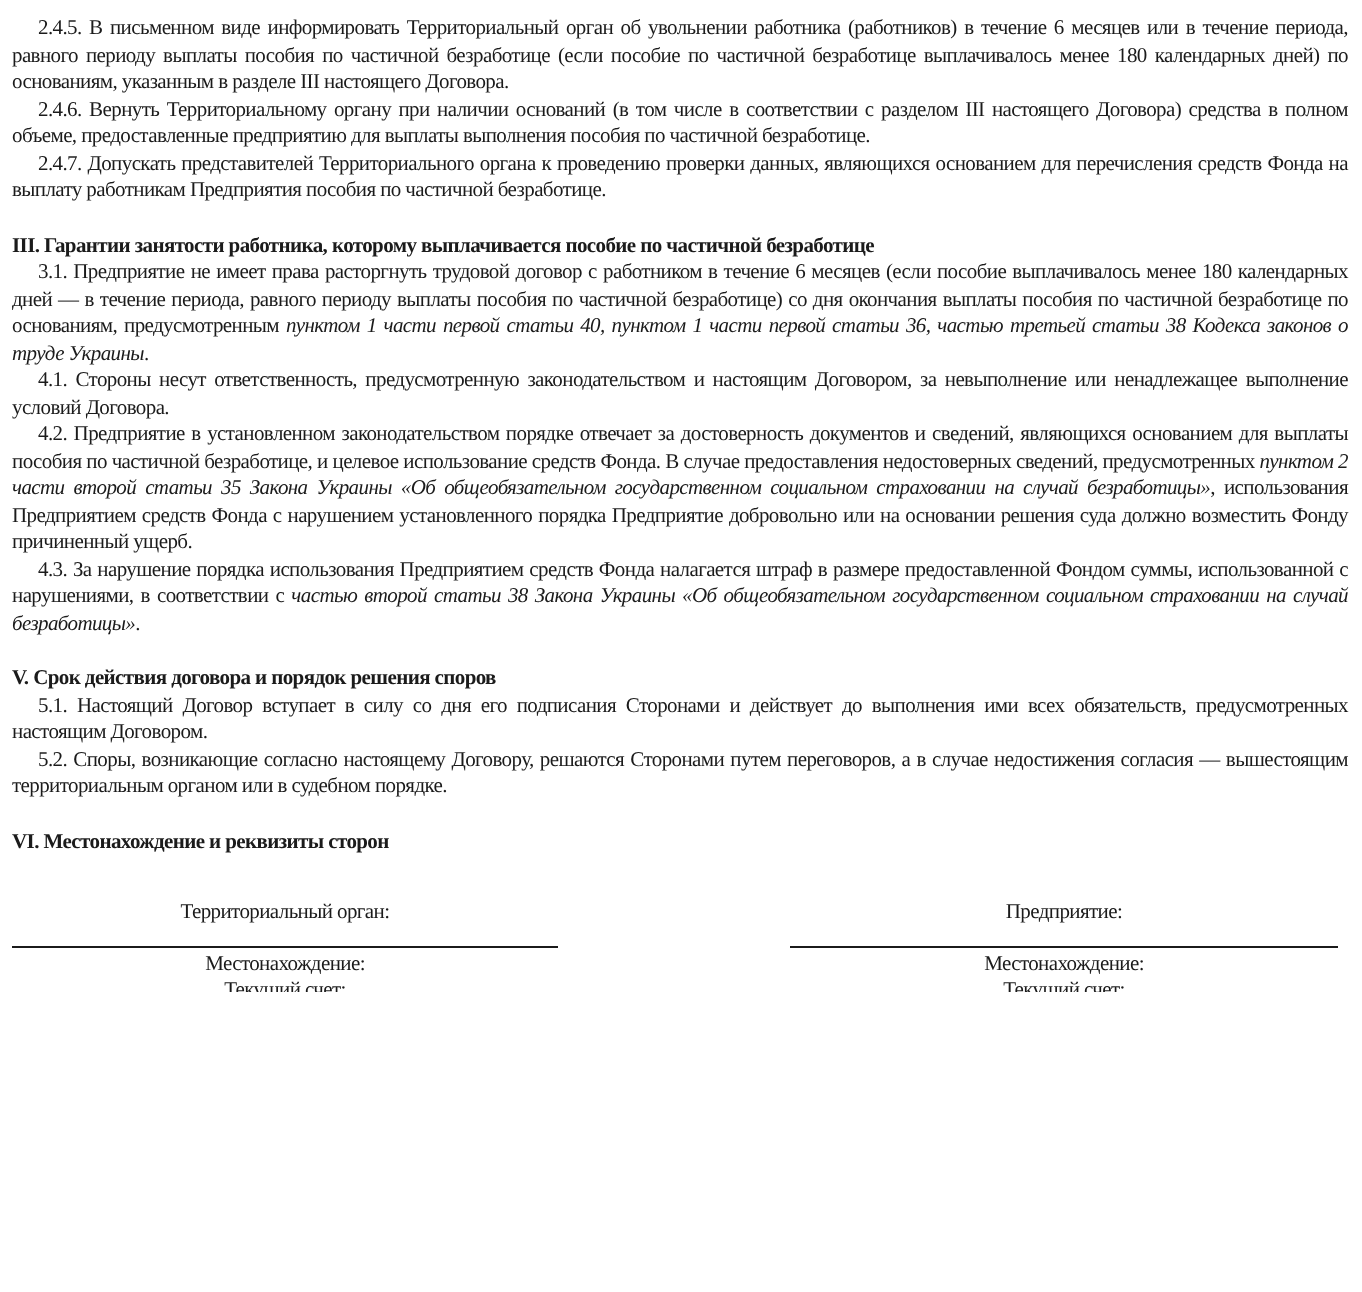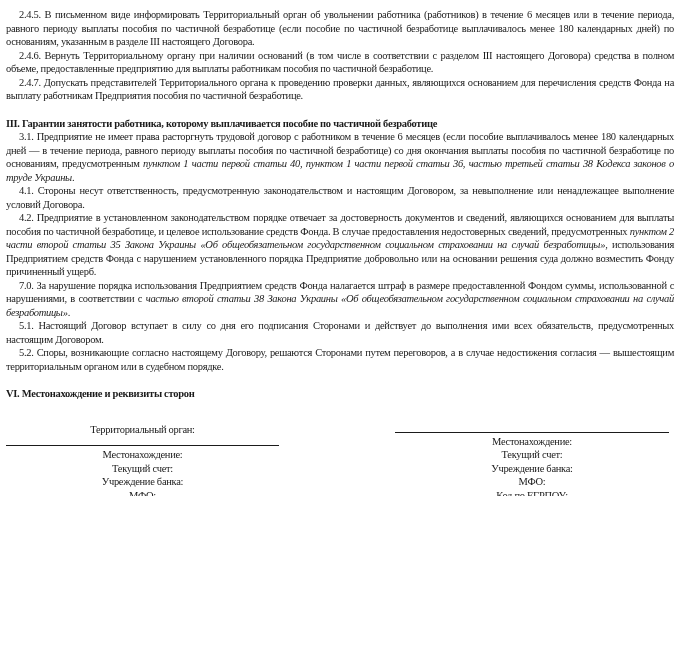--- a/index.html
+++ b/index.html
@@ -57,30 +57,31 @@
   .date-row { display: flex; height: 13.5px; }
   .date-row .lbl { white-space: nowrap; margin-left: 5px; }
   .seal-row { height: 13.5px; }
 </style>
 </head>
 <body>
 
 <div class="page">
 
   <p class="para">2.4.5. В письменном виде информировать Территориальный орган об увольнении работника (работников) в течение 6 месяцев или в течение периода, равного периоду выплаты пособия по частичной безработице (если пособие по частичной безработице выплачивалось менее 180 календарных дней) по основаниям, указанным в разделе III настоящего Договора.</p>
-  <p class="para">2.4.6. Вернуть Территориальному органу при наличии оснований (в том числе в соответствии с разделом III настоящего Договора) средства в полном объеме, предоставленные предприятию для выплаты работникам пособия по частичной безработице.</p>
+  <p class="para">2.4.6. Вернуть Территориальному органу при наличии оснований (в том числе в соответствии с разделом III настоящего Договора) средства в полном объеме, предоставленные предприятию для выплаты выполнения пособия по частичной безработице.</p>
   <p class="para">2.4.7. Допускать представителей Территориального органа к проведению проверки данных, являющихся основанием для перечисления средств Фонда на выплату работникам Предприятия пособия по частичной безработице.</p>
 
   <h3 class="sec-heading">III. Гарантии занятости работника, которому выплачивается пособие по частичной безработице</h3>
   <p class="para"><span>3.1. Предприятие не имеет права расторгнуть трудовой договор с работником в течение 6 месяцев (если пособие выплачивалось менее 180 календарных дней — в течение периода, равного периоду выплаты пособия по частичной безработице) со дня окончания выплаты пособия по частичной безработице по основаниям, предусмотренным </span><span class="ref">пунктом 1 части первой статьи 40, пунктом 1 части первой статьи 36, частью третьей статьи 38 Кодекса законов о труде Украины</span><span>.</span></p>
 
   <p class="para">4.1. Стороны несут ответственность, предусмотренную законодательством и настоящим Договором, за невыполнение или ненадлежащее выполнение условий Договора.</p>
   <p class="para"><span>4.2. Предприятие в установленном законодательством порядке отвечает за достоверность документов и сведений, являющихся основанием для выплаты пособия по частичной безработице, и целевое использование средств Фонда. В случае предоставления недостоверных сведений, предусмотренных </span><span class="ref">пунктом 2 части второй статьи 35 Закона Украины «Об общеобязательном государственном социальном страховании на случай безработицы»</span><span>, использования Предприятием средств Фонда с нарушением установленного порядка Предприятие добровольно или на основании решения суда должно возместить Фонду причиненный ущерб.</span></p>
-  <p class="para"><span>7.0. За нарушение порядка использования Предприятием средств Фонда налагается штраф в размере предоставленной Фондом суммы, использованной с нарушениями, в соответствии с </span><span class="ref">частью второй статьи 38 Закона Украины «Об общеобязательном государственном социальном страховании на случай безработицы»</span><span>.</span></p>
+  <p class="para"><span>4.3. За нарушение порядка использования Предприятием средств Фонда налагается штраф в размере предоставленной Фондом суммы, использованной с нарушениями, в соответствии с </span><span class="ref">частью второй статьи 38 Закона Украины «Об общеобязательном государственном социальном страховании на случай безработицы»</span><span>.</span></p>
 
+  <h3 class="sec-heading">V. Срок действия договора и порядок решения споров</h3>
   <p class="para">5.1. Настоящий Договор вступает в силу со дня его подписания Сторонами и действует до выполнения ими всех обязательств, предусмотренных настоящим Договором.</p>
   <p class="para">5.2. Споры, возникающие согласно настоящему Договору, решаются Сторонами путем переговоров, а в случае недостижения согласия — вышестоящим территориальным органом или в судебном порядке.</p>
 
   <h3 class="sec-heading">VI. Местонахождение и реквизиты сторон</h3>
 
   <div class="requisites">
 
     <div class="req-col-left">
       <div class="party-label">Территориальный орган:</div>
       <div class="party-name-line"></div>
@@ -96,20 +97,21 @@
       <div class="date-row">
         <span class="fill-line"></span>
         <span class="lbl">года</span>
       </div>
       <div class="seal-row">М.П.</div>
     </div>
 
     <div class="req-col-gap"></div>
 
     <div class="req-col-right">
+      <div class="party-label">Предприятие:</div>
       <div class="party-name-line"></div>
       <div class="req-label">Местонахождение:</div>
       <div class="req-label">Текущий счет:</div>
       <div class="req-label">Учреждение банка:</div>
       <div class="req-label">МФО:</div>
       <div class="req-label">Код по ЕГРПОУ:</div>
       <div class="leader-row">
         <span class="lbl">Руководитель</span>
         <span class="fill-line"></span>
       </div>

